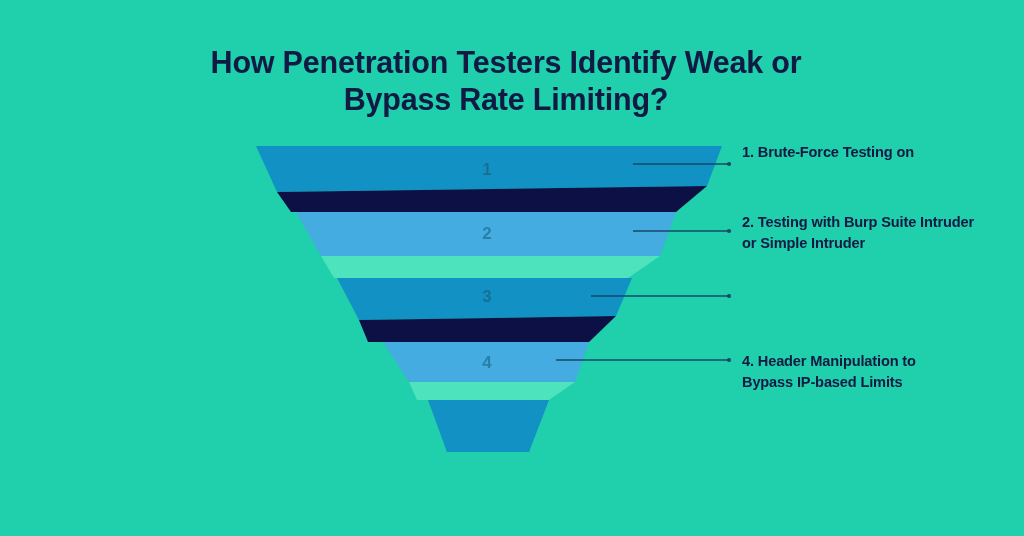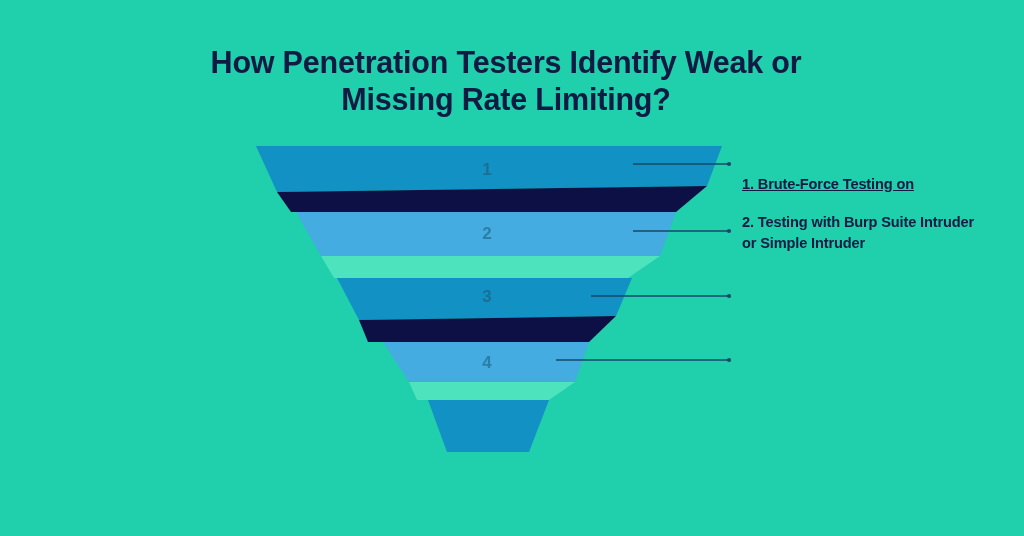--- a/index.html
+++ b/index.html
@@ -75,33 +75,33 @@
     left: 742px;
     width: 272px;
     color: #101a43;
     font-family: "Liberation Sans", sans-serif;
     font-weight: bold;
     font-size: 14.6px;
     line-height: 20.5px;
     letter-spacing: -0.15px;
   }
   .label .lline { display: block; white-space: nowrap; }
-  #label-1 { top: 174px; text-decoration: underline; }
+  #label-1 { top: 142px; }
   #label-2 { top: 212px; }
   #label-3 { top: 285px; }
   #label-4 { top: 351px; }
 </style>
 </head>
 <body>
 
 <div id="stage">
 
   <div id="title-block">
     <span class="tline">How Penetration Testers Identify Weak or</span>
-    <span class="tline">Missing Rate Limiting?</span>
+    <span class="tline">Bypass Rate Limiting?</span>
   </div>
 
   <svg id="funnel-svg" viewBox="0 0 1024 536">
 
     <polygon points="256,146 722,146 707,186 277,192" fill="#1191c4"></polygon>
 
     <polygon points="277,192 707,186 676,212 291,212" fill="#0d1045"></polygon>
 
     <polygon points="296,212 676,212 660,256 321,256" fill="#44ace0"></polygon>
 
@@ -138,14 +138,18 @@
   <div class="label" id="label-1">
     <span class="lline">1. Brute-Force Testing on</span>
   </div>
 
   <div class="label" id="label-2">
     <span class="lline">2. Testing with Burp Suite Intruder</span>
     <span class="lline">or Simple Intruder</span>
   </div>
 
 
+  <div class="label" id="label-4">
+    <span class="lline">4. Header Manipulation to</span>
+    <span class="lline">Bypass IP-based Limits</span>
+  </div>
 
 </div>
 
 </body></html>

